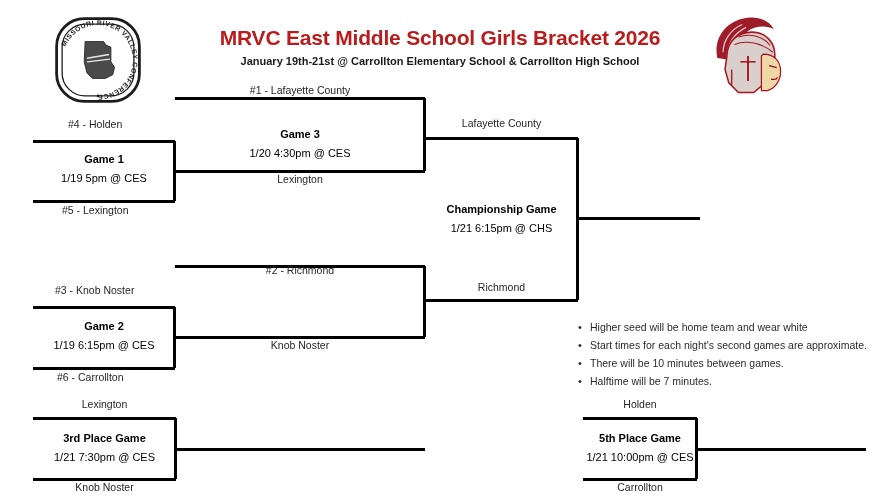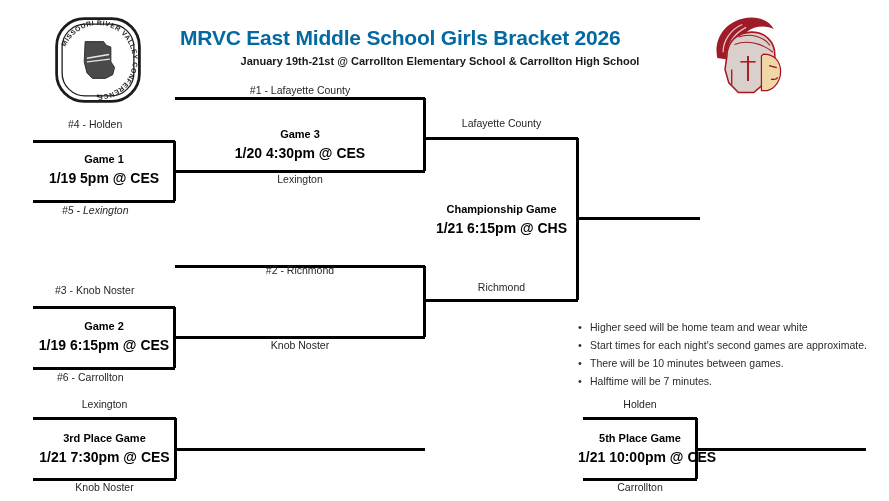--- a/index.html
+++ b/index.html
@@ -16,24 +16,24 @@
     overflow: hidden;
     font-family: "Liberation Sans", sans-serif;
   }
 
   
   #title {
     position: absolute;
     left: 180px;
     top: 26px;
     width: 520px;
-    text-align: left;
+    text-align: center;
     font-size: 21px;
     font-weight: bold;
-    color: #0369a1;
+    color: #b91c1c;
     letter-spacing: -0.2px;
   }
   #subtitle {
     position: absolute;
     left: 180px;
     top: 55px;
     width: 520px;
     text-align: center;
     font-size: 11px;
     font-weight: bold;
@@ -77,22 +77,22 @@
     text-align: center;
     white-space: nowrap;
   }
   .game-name {
     font-size: 11px;
     font-weight: bold;
     color: #000000;
     line-height: 19px;
   }
   .game-info {
-    font-size: 14px;
-    font-weight: bold;
+    font-size: 11px;
+    font-weight: normal;
     color: #000000;
     line-height: 19px;
   }
 
   
   #notes {
     position: absolute;
     left: 578px;
     top: 318px;
     width: 300px;
@@ -213,21 +213,21 @@
       </g>
 
     </g>
   </svg>
 
   <div class="seed-label" style="left:68px; top:118px;">#4 - Holden</div>
   <div class="game-box" style="left:33px; top:150px; width:142px;">
     <div class="game-name">Game 1</div>
     <div class="game-info">1/19 5pm @ CES</div>
   </div>
-  <div class="seed-label" style="left:62px; top:204px;font-style:italic;">#5 - Lexington</div>
+  <div class="seed-label" style="left:62px; top:204px;">#5 - Lexington</div>
 
   <div class="seed-label" style="left:55px; top:284px;">#3 - Knob Noster</div>
   <div class="game-box" style="left:33px; top:317px; width:142px;">
     <div class="game-name">Game 2</div>
     <div class="game-info">1/19 6:15pm @ CES</div>
   </div>
   <div class="seed-label" style="left:57px; top:371px;">#6 - Carrollton</div>
 
   <div class="game-box" style="left:175px; top:84px; width:250px;">
     <div class="seed-label" style="position:static; display:block; text-align:center;">#1 - Lafayette County</div>

